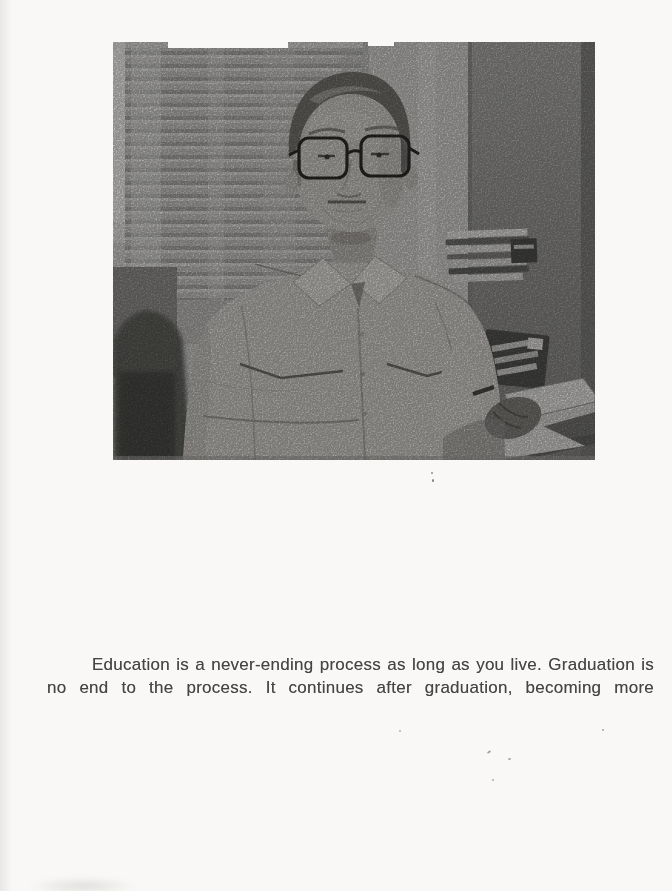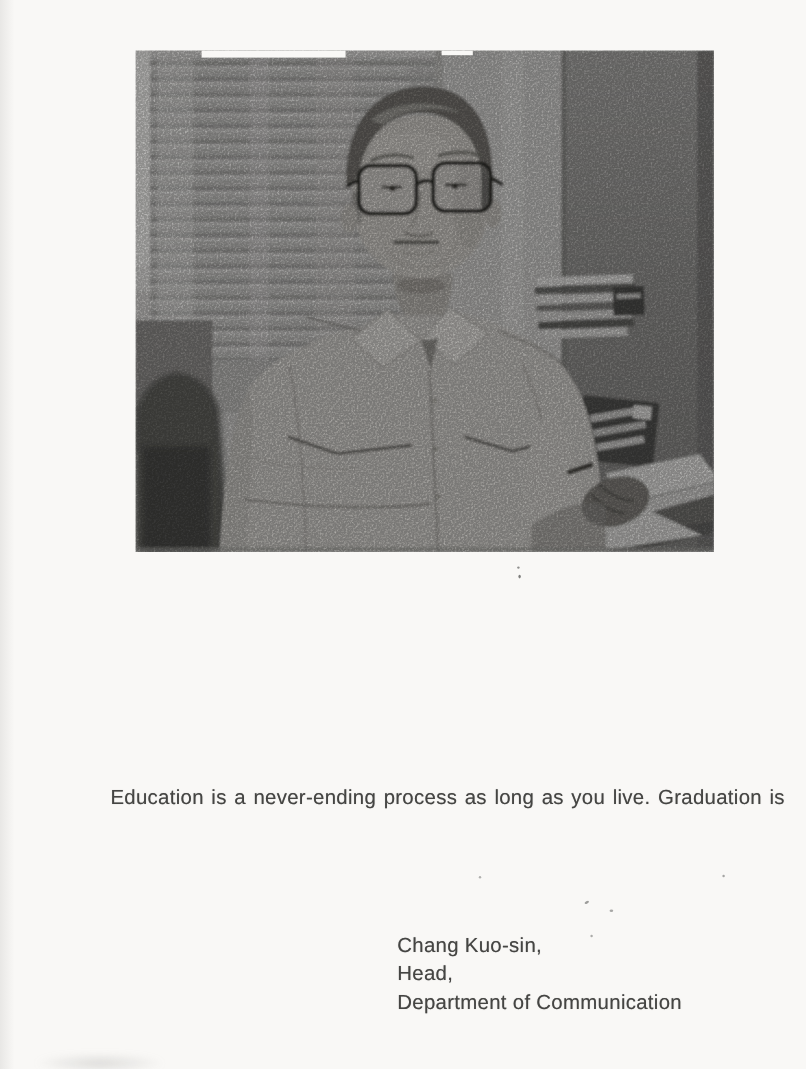--- a/index.html
+++ b/index.html
@@ -224,22 +224,18 @@
   <div class="speck sp1"></div>
   <div class="speck sp2"></div>
   <div class="speck sp3"></div>
   <div class="speck sp4"></div>
   <div class="speck sp5"></div>
   <div class="speck sp6"></div>
   <div class="speck sp7"></div>
 
   <div class="quote">
     <div class="line first">Education is a never-ending process as long as you live. Graduation is</div>
+    <div class="line">no end to the process. It continues after graduation, becoming more</div>
   </div>
 
-  <div class="attribution">
-    <div>Chang Kuo-sin,</div>
-    <div>Head,</div>
-    <div>Department of Communication</div>
-  </div>
 
   <div class="corner-smudge"></div>
 </div>
 
 </body></html>

